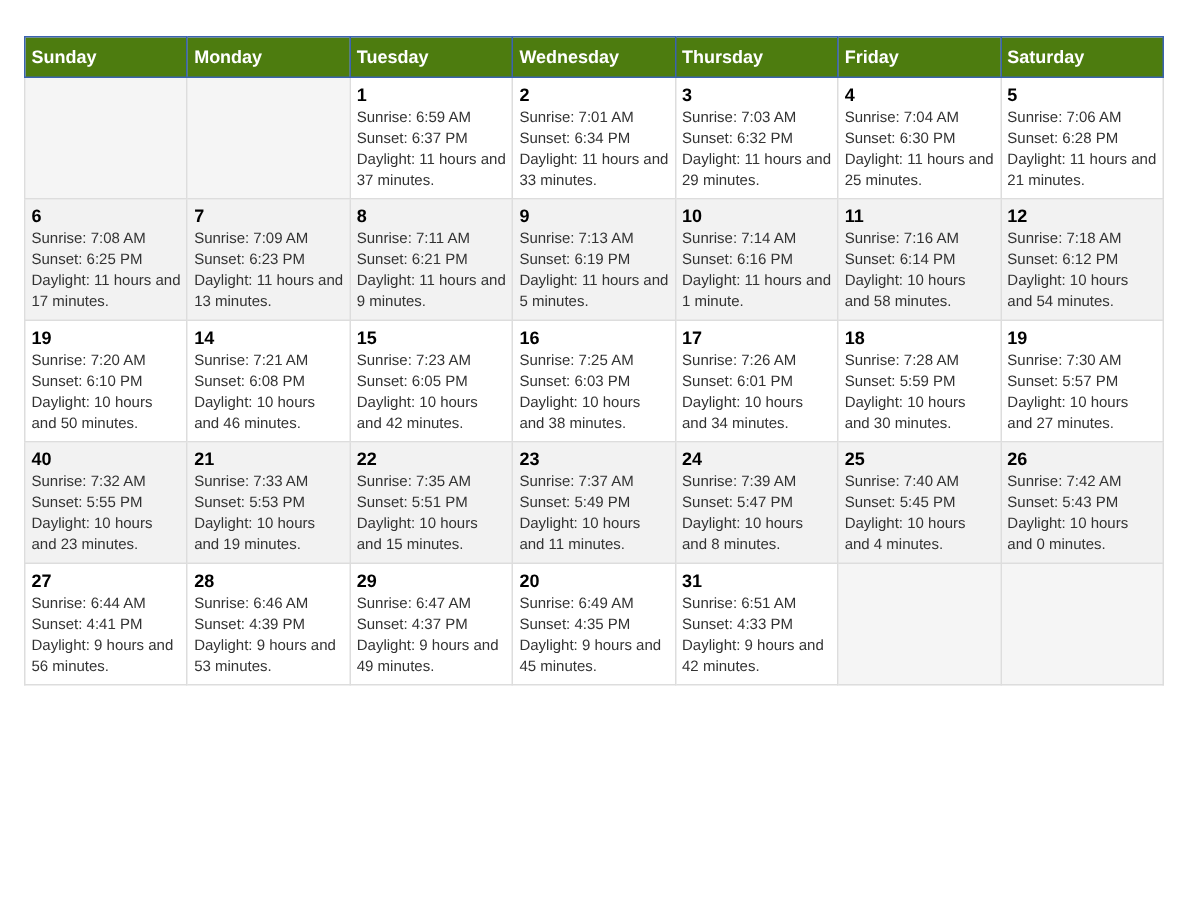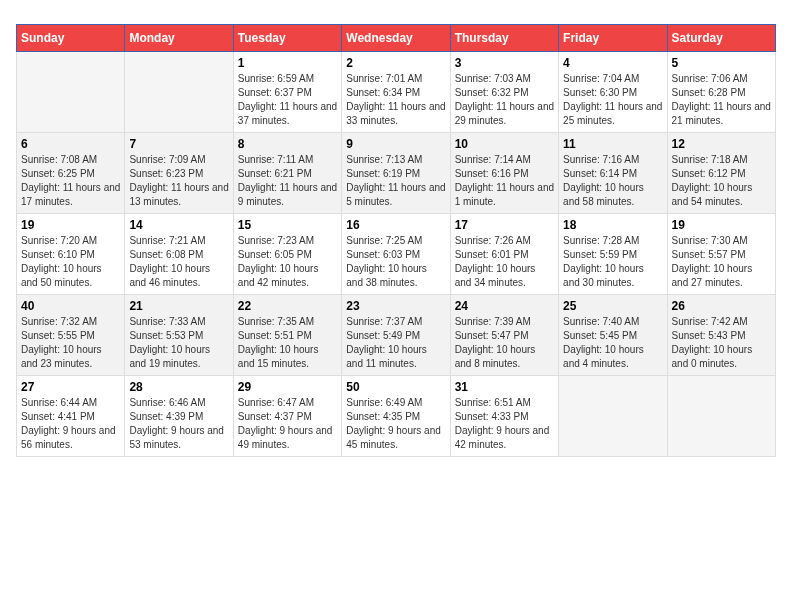--- a/index.html
+++ b/index.html
@@ -36,21 +36,21 @@
     .location {
       font-size: 16px;
       color: #555;
     }
     table {
       width: 100%;
       border-collapse: collapse;
       font-size: 11px;
     }
     thead tr {
-      background-color: #ef4444;
+      background-color: #4d7c0f;
       color: #fff;
     }
     thead th {
       padding: 6px 4px;
       text-align: left;
       font-size: 12px;
       font-weight: bold;
       border: 1px solid #3a62b0;
     }
     tbody tr {
@@ -229,21 +229,21 @@
         </td>
         <td>
           <span class="day-num">28</span>
           <div class="day-info">Sunrise: 6:46 AM<br>Sunset: 4:39 PM<br>Daylight: 9 hours and 53 minutes.</div>
         </td>
         <td>
           <span class="day-num">29</span>
           <div class="day-info">Sunrise: 6:47 AM<br>Sunset: 4:37 PM<br>Daylight: 9 hours and 49 minutes.</div>
         </td>
         <td>
-          <span class="day-num">50</span>
+          <span class="day-num">20</span>
           <div class="day-info">Sunrise: 6:49 AM<br>Sunset: 4:35 PM<br>Daylight: 9 hours and 45 minutes.</div>
         </td>
         <td>
           <span class="day-num">31</span>
           <div class="day-info">Sunrise: 6:51 AM<br>Sunset: 4:33 PM<br>Daylight: 9 hours and 42 minutes.</div>
         </td>
         <td class="empty-cell"></td>
         <td class="empty-cell"></td>
       </tr>
     </tbody>

